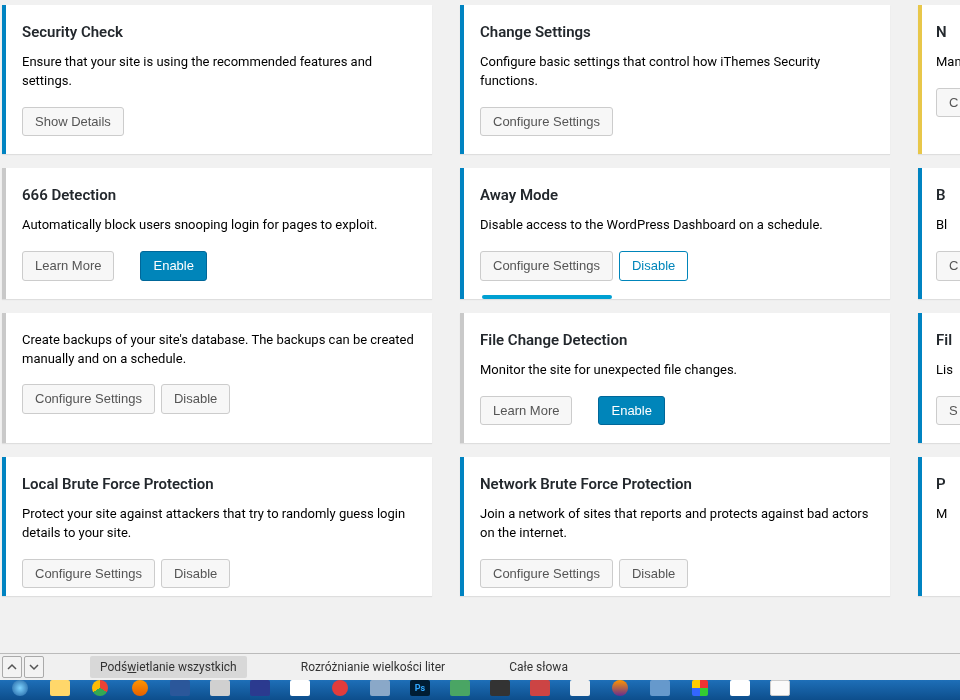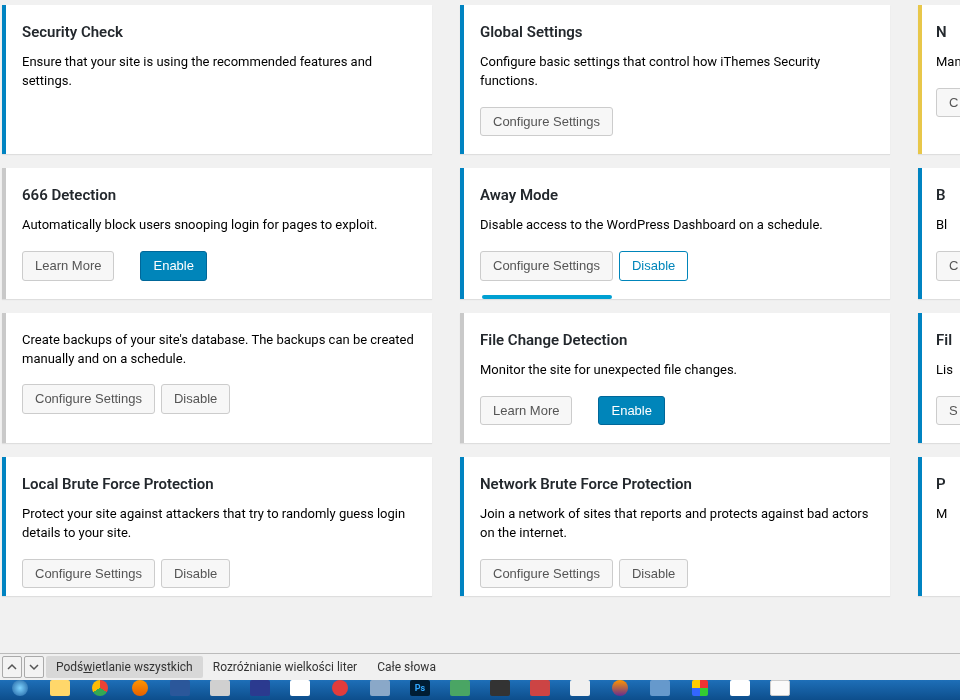--- a/index.html
+++ b/index.html
@@ -102,20 +102,21 @@
       justify-content: center;
       margin-right: 2px;
       border-radius: 2px;
       cursor: pointer;
     }
     .findbar .arrow svg { width: 10px; height: 10px; }
     .findbar .opt {
       padding: 4px 10px;
       border-radius: 2px;
       cursor: pointer;
+      margin-left: 44px;
     }
     .findbar .opt.sel {
       background: #d8d8d8;
     }
     
     .taskbar {
       position: absolute;
       left: 0;
       bottom: 0;
       width: 960px;
@@ -141,23 +142,24 @@
     .u { text-decoration: underline; text-decoration-skip-ink: none; }
     .card.tight-bottom { padding-bottom: 8px; }
   </style>
 </head>
 <body>
 
 <div class="grid">
     <div class="card active">
       <h2>Security Check</h2>
       <p>Ensure that your site is using the recommended features and settings.</p>
+      <div><button class="btn">Show Details</button></div>
     </div>
     <div class="card active">
-      <h2>Global Settings</h2>
+      <h2>Change Settings</h2>
       <p>Configure basic settings that control how iThemes Security functions.</p>
       <div><button class="btn">Configure Settings</button></div>
     </div>
     <div class="card yellow partial">
       <h2>N</h2>
       <p>Manage rel</p>
       <div><button class="btn">C</button></div>
     </div>
     <div class="card">
       <h2>666 Detection</h2>

